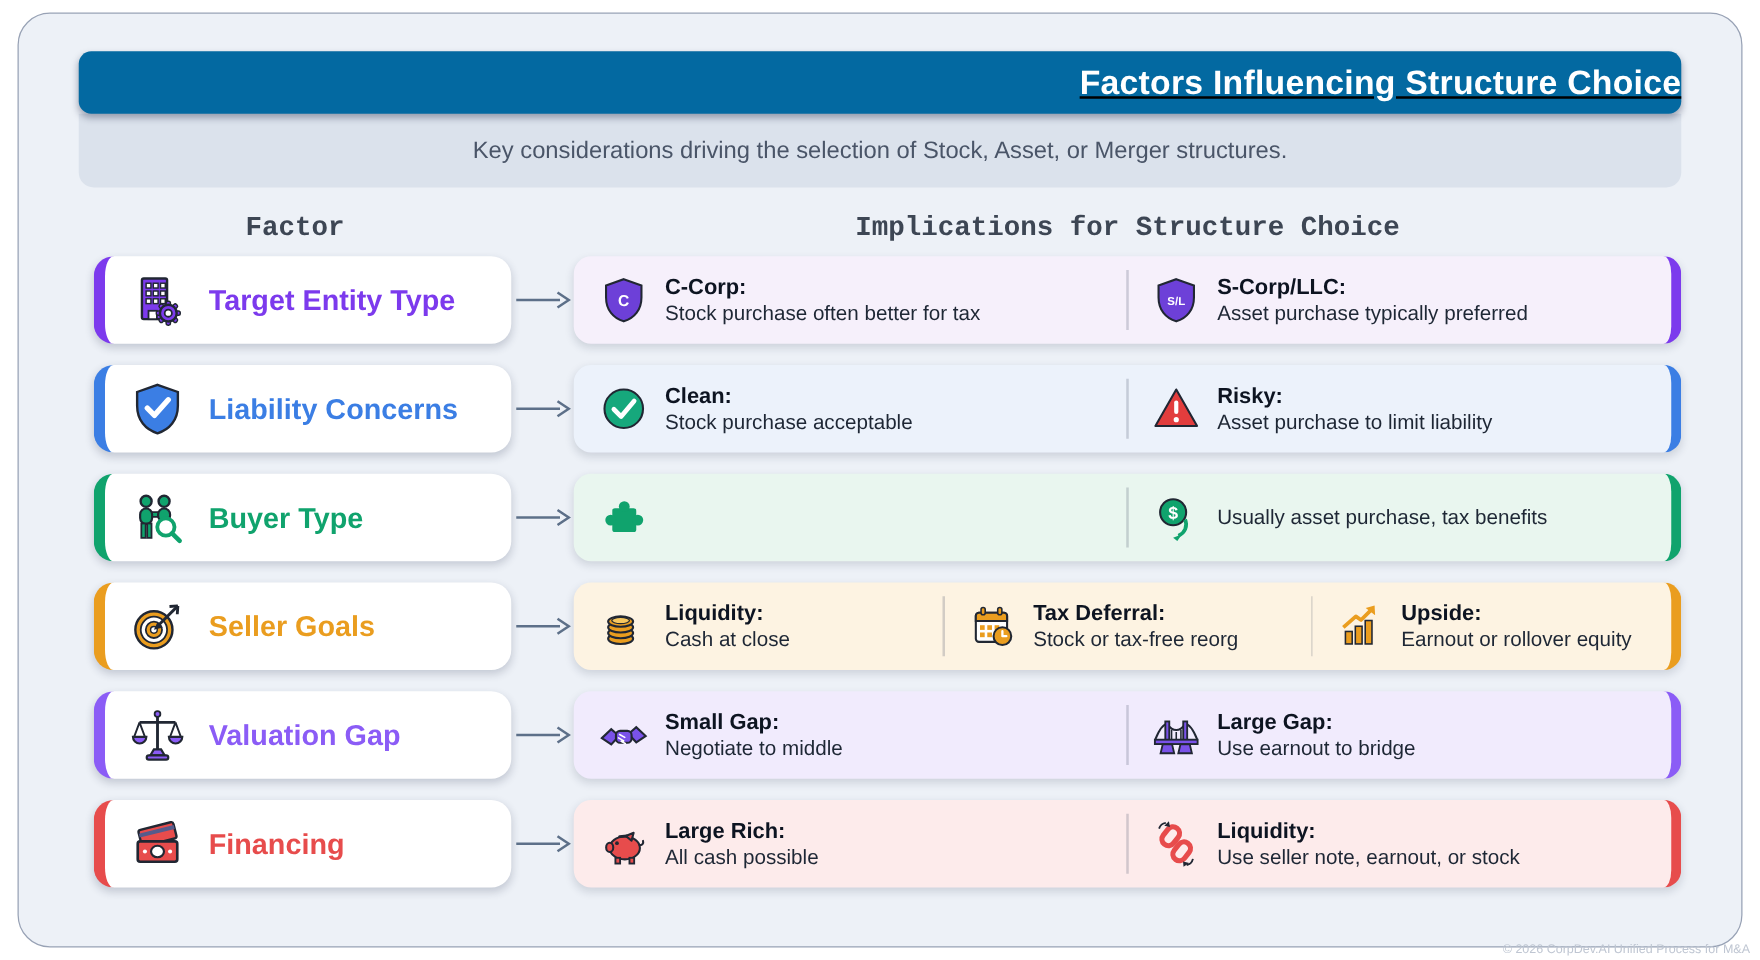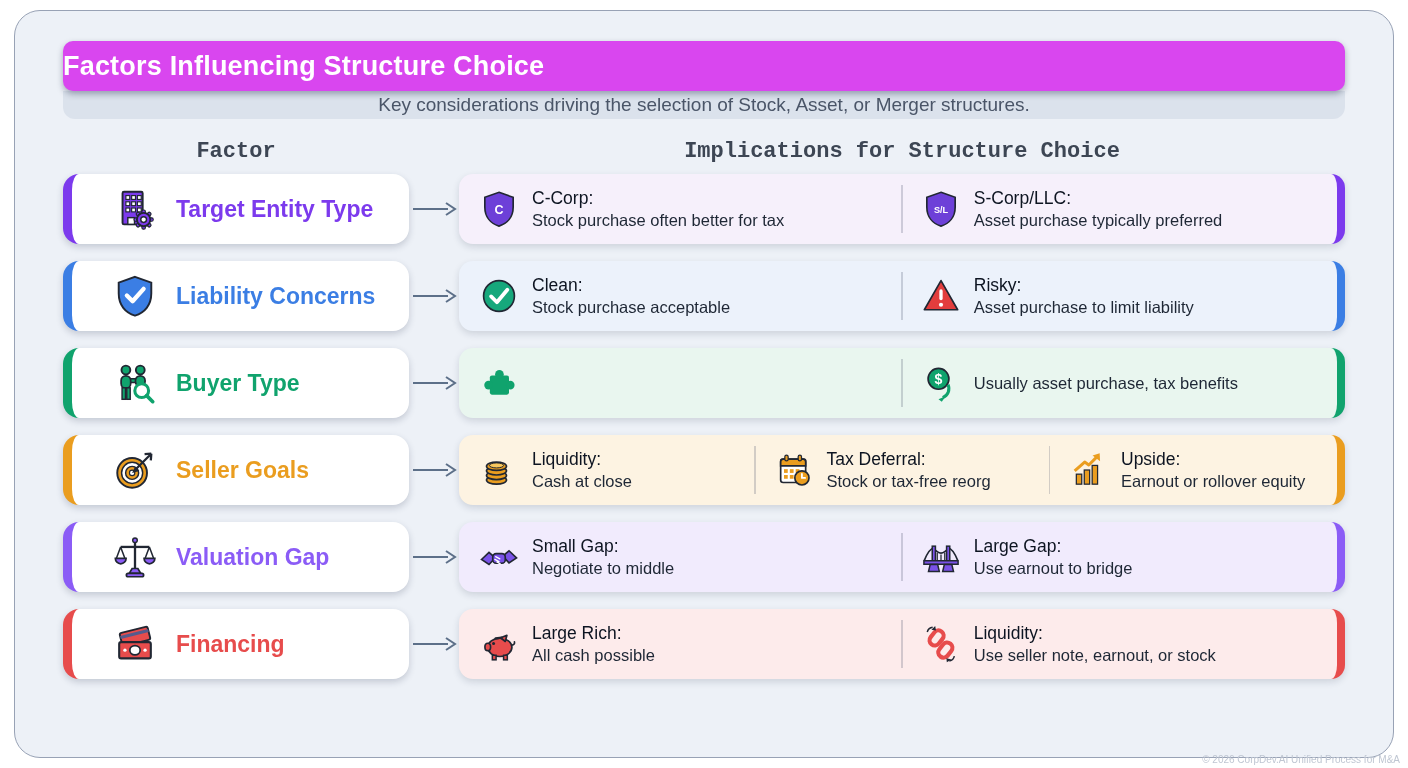--- a/index.html
+++ b/index.html
@@ -1,44 +1,44 @@
 <!DOCTYPE html>
 <html><head>
 <meta charset="utf-8">
 <style>
   * { margin:0; padding:0; box-sizing:border-box; }
   html,body { width:1408px; height:768px; background:#fff; overflow:hidden;
               font-family:"Liberation Sans","DejaVu Sans",sans-serif; }
   .frame { position:absolute; left:14px; top:10px; width:1380px; height:748px;
            background:#edf1f7; border:1.5px solid #98a2b5; border-radius:26px; }
-  .titlebar { margin:30px 48px 0; height:50px; background:#d946ef; border-radius:10px;
-              display:flex; align-items:center; justify-content:flex-start;
-              box-shadow:0 3px 6px rgba(20,30,60,.35); position:relative; z-index:2; }
+  .titlebar { margin:30px 48px 0; height:50px; background:#0369a1; border-radius:10px;
+              display:flex; align-items:center; justify-content:flex-end;
+              box-shadow:0 3px 6px rgba(20,30,60,.35); position:relative; z-index:2;text-decoration:underline; }
   .titlebar h1 { color:#fff; font-size:27px; font-weight:700; letter-spacing:.2px; }
-  .subtitlebar { margin:0 48px; height:28px; background:#dbe2ec; border-radius:0 0 12px 12px;
+  .subtitlebar { margin:0 48px; height:59px; background:#dbe2ec; border-radius:0 0 12px 12px;
                  display:flex; align-items:center; justify-content:center; }
   .subtitlebar div { color:#4a5568; font-size:19px; }
   .colheads { margin:20px 48px 10px; display:grid; grid-template-columns:346px 50px 1fr; }
   .colh { font-size:22px; font-weight:700; color:#3d4654; text-align:center;font-family:Liberation Mono, monospace; }
   .rows { margin:0 48px; }
   .row { display:grid; grid-template-columns:346px 50px 1fr; height:70px; margin-bottom:17px;
          align-items:stretch; }
   .fcard { background:#fff; border-radius:16px; border-left:9px solid;
            box-shadow:0 3px 7px rgba(30,40,70,.20); display:flex; align-items:center;
-           padding-left:40px; gap:18px; }
+           padding-left:19px; gap:18px;margin-left:12px; }
   .ficon { width:46px; height:46px; flex:0 0 46px; }
   .ficon svg, .iicon svg { width:100%; height:100%; display:block; }
   .flabel { font-size:23px; font-weight:700; }
   .arrowcell { display:flex; align-items:center; justify-content:center; }
   .icard { border-radius:14px; border-right:8px solid; box-shadow:0 3px 7px rgba(30,40,70,.15);
            display:flex; align-items:stretch; padding-left:20px; }
   .item { flex:1; display:flex; align-items:center; gap:13px; min-width:0; }
   .iicon { width:40px; height:40px; flex:0 0 40px; }
   .itext { line-height:1.25; }
-  .ititle { font-size:17.5px; font-weight:400; color:#0d1421; }
+  .ititle { font-size:17.5px; font-weight:700; color:#0d1421; }
   .idesc { font-size:16.5px; color:#1e2735; }
   .divider { width:1.5px; background:rgba(60,70,95,.22); margin:11px 18px 11px 6px; flex:0 0 1.5px; }
   .footer { position:absolute; right:8px; bottom:3px; font-size:10px; color:#bfc6d2; z-index:3; }
 </style>
 </head>
 <body>
 
 <div class="frame">
   <div class="titlebar">
     <h1>Factors Influencing Structure Choice</h1>

